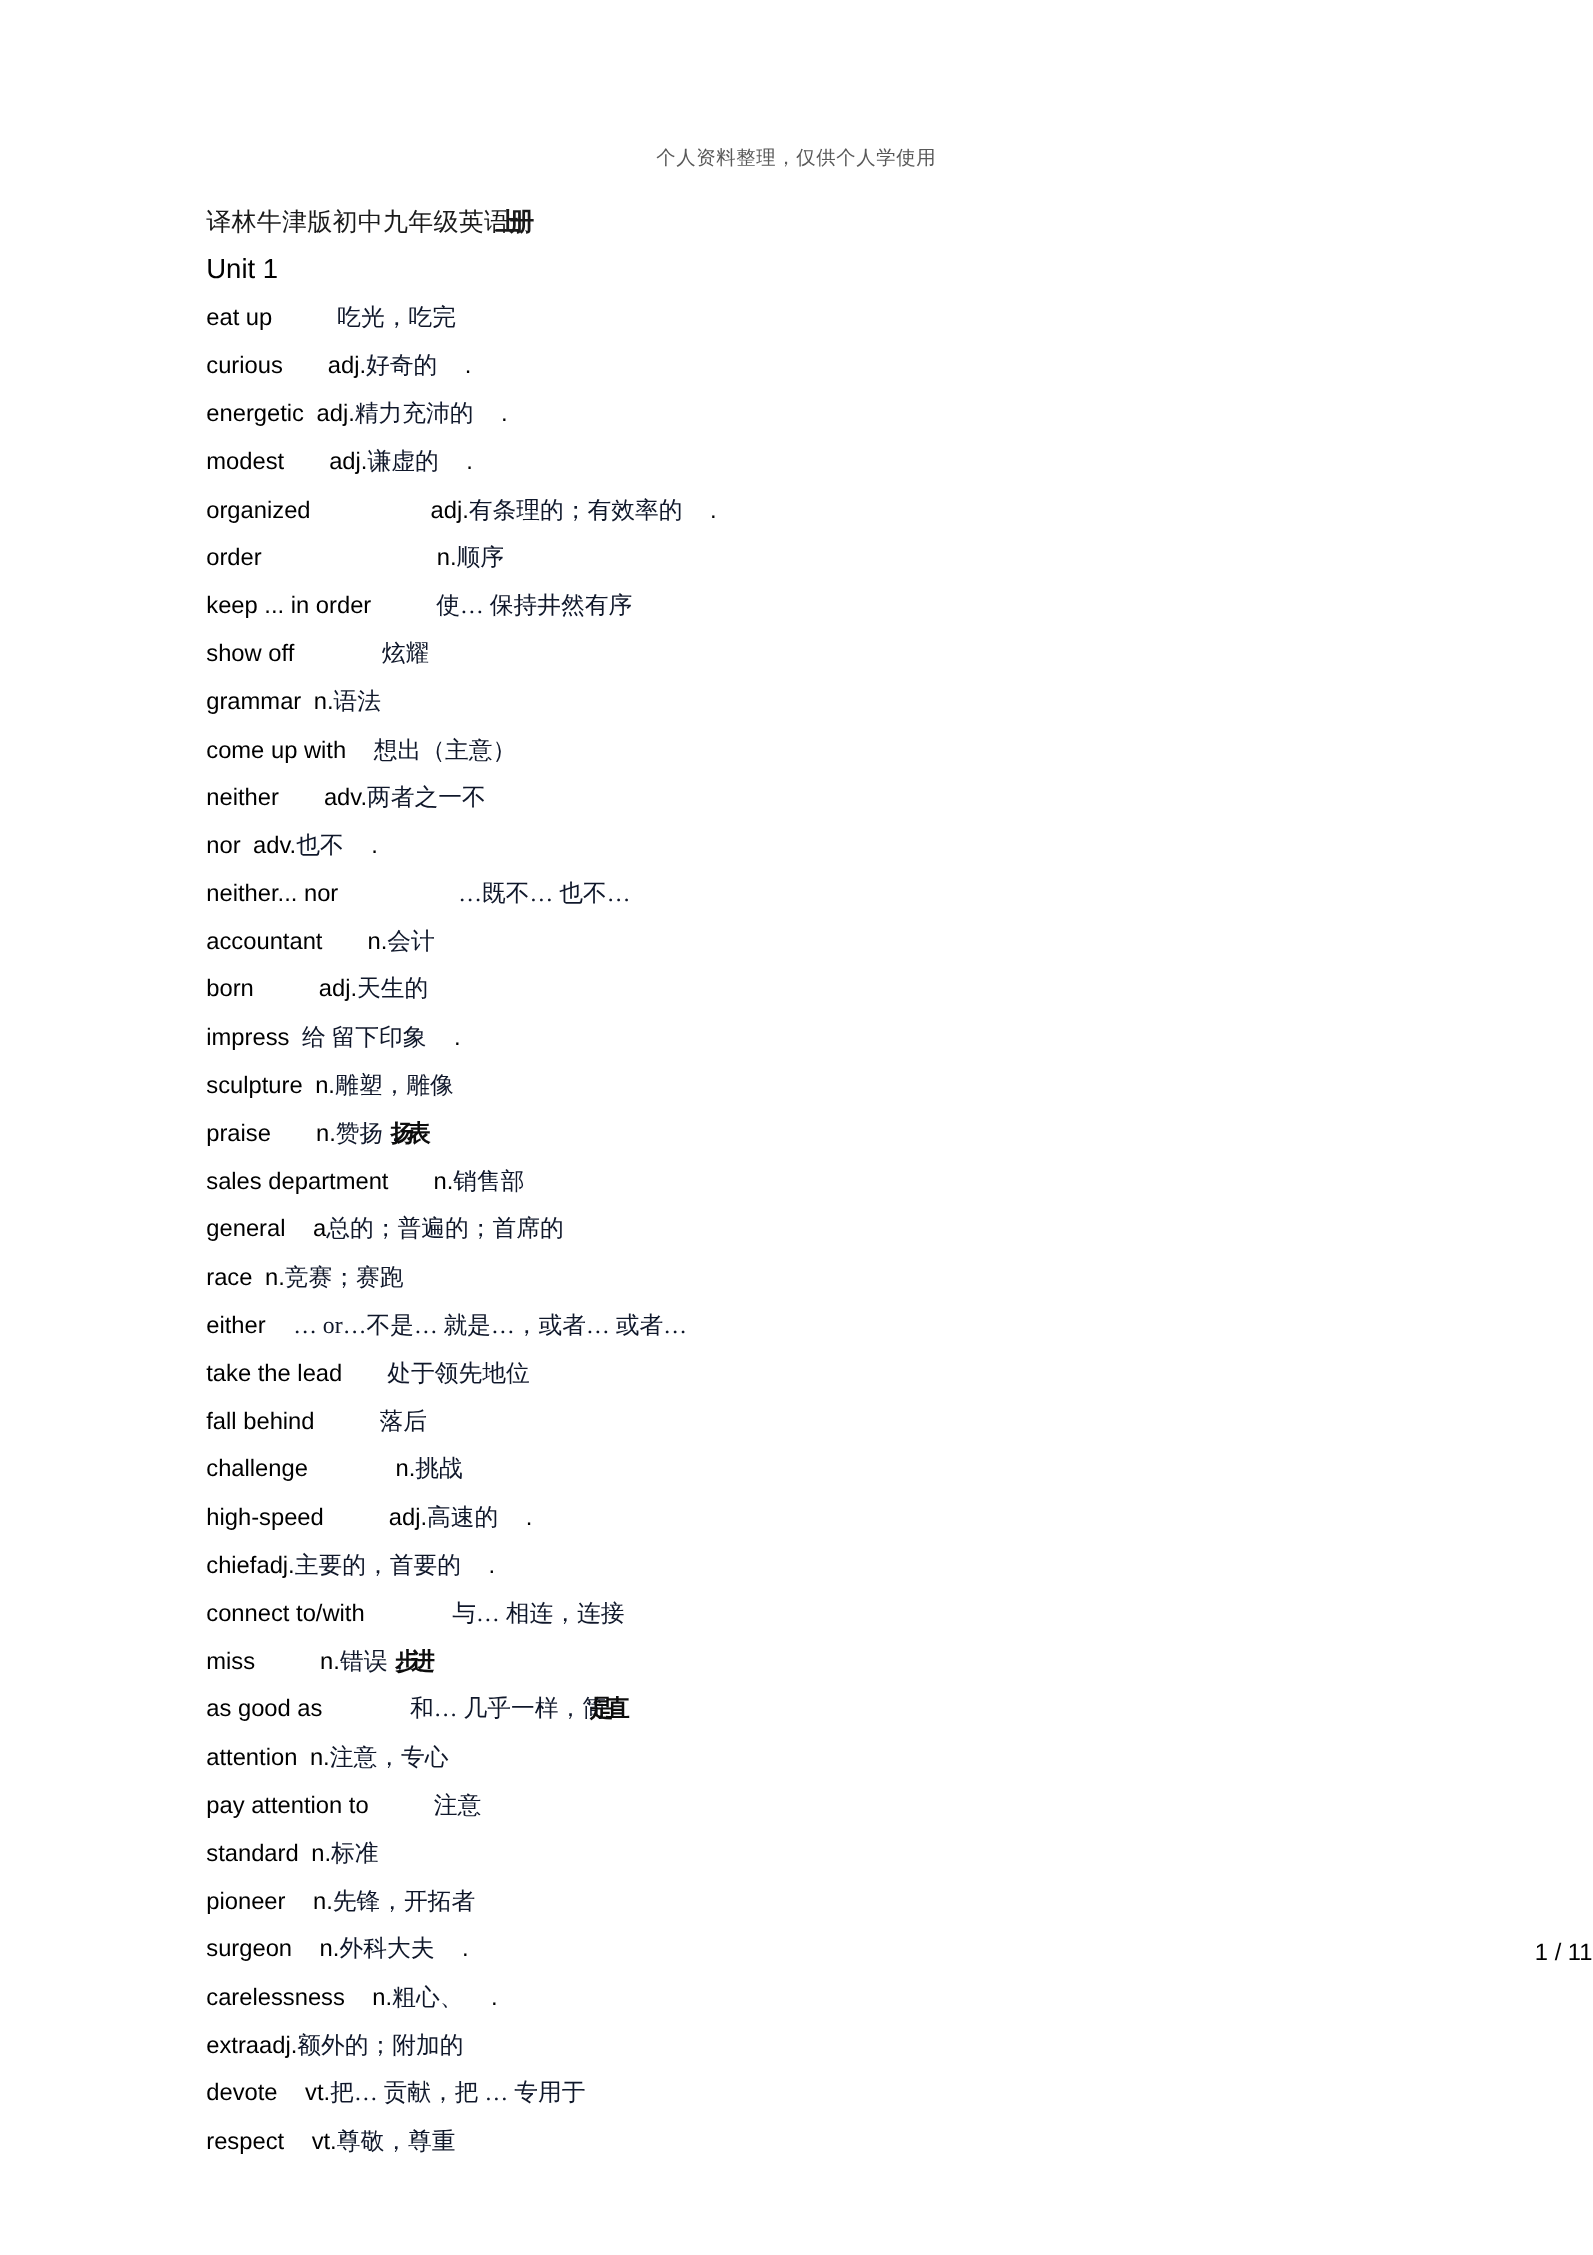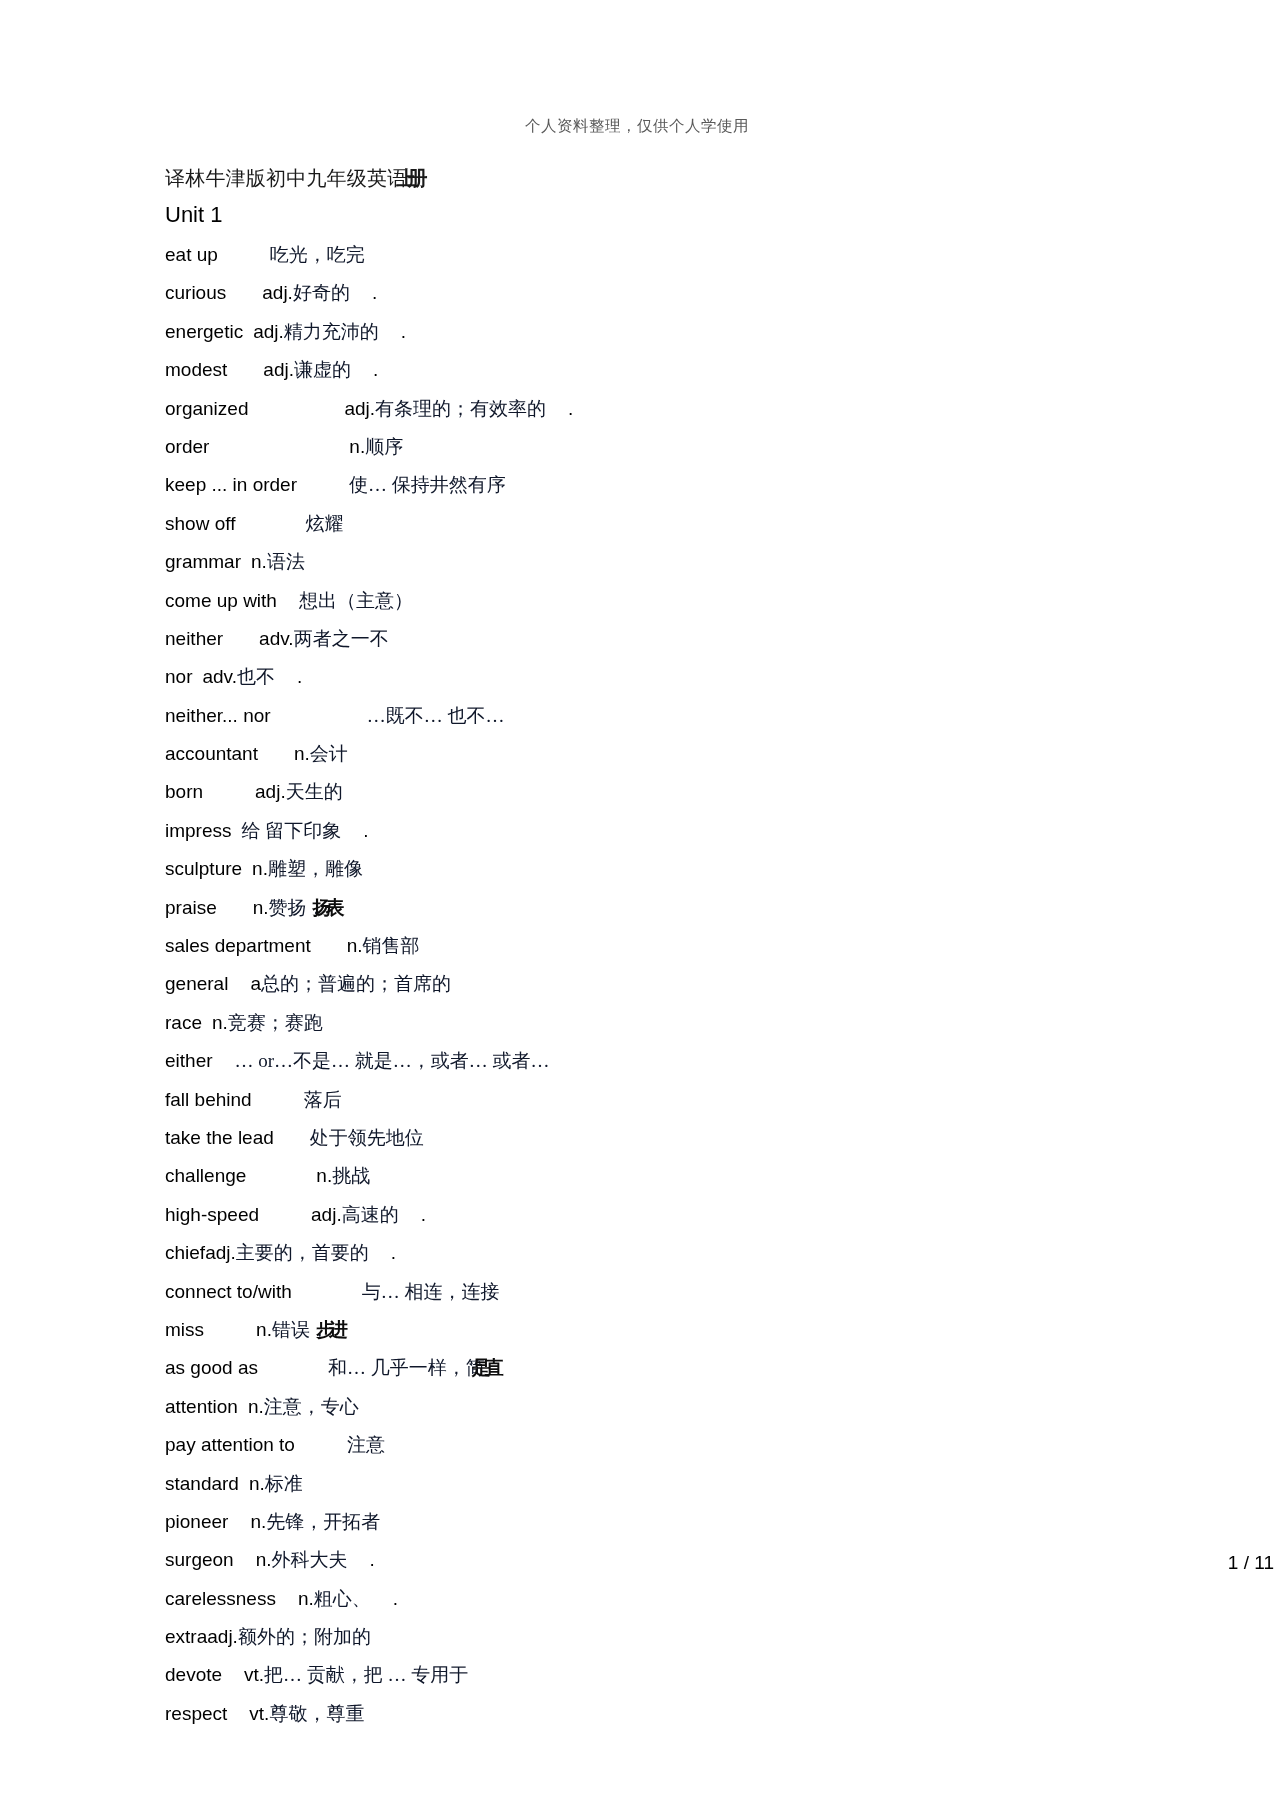--- a/index.html
+++ b/index.html
@@ -158,22 +158,22 @@
         <div class="entry"><span class="term">neither... nor</span><span class="gap-6"></span><span class="gloss">…既不… 也不…</span></div>
         <div class="entry"><span class="term">accountant</span><span class="gap-3"></span><span class="pos">n.</span><span class="gloss">会计</span></div>
         <div class="entry"><span class="term">born</span><span class="gap-4"></span><span class="pos">adj.</span><span class="gloss">天生的</span></div>
         <div class="entry"><span class="term">impress</span><span class="gap-1"></span><span class="gloss">给 留下印象</span><span class="gap-2"></span><span class="tail-dot">.</span></div>
         <div class="entry"><span class="term">sculpture</span><span class="gap-1"></span><span class="pos">n.</span><span class="gloss">雕塑，雕像</span></div>
         <div class="entry"><span class="term">praise</span><span class="gap-3"></span><span class="pos">n.</span><span class="gloss">赞扬，</span><span class="overlap"><span>表</span><span class="ov2">扬</span></span></div>
         <div class="entry"><span class="term">sales department</span><span class="gap-3"></span><span class="pos">n.</span><span class="gloss">销售部</span></div>
         <div class="entry"><span class="term">general</span><span class="gap-2"></span><span class="pos">a</span><span class="gloss">总的；普遍的；首席的</span></div>
         <div class="entry"><span class="term">race</span><span class="gap-1"></span><span class="pos">n.</span><span class="gloss">竞赛；赛跑</span></div>
         <div class="entry"><span class="term">either</span><span class="gap-2"></span><span class="gloss">… or…不是… 就是…，或者… 或者…</span></div>
+        <div class="entry"><span class="term">take the lead</span><span class="gap-3"></span><span class="gloss">处于领先地位</span></div>
         <div class="entry"><span class="term">fall behind</span><span class="gap-4"></span><span class="gloss">落后</span></div>
-        <div class="entry"><span class="term">take the lead</span><span class="gap-3"></span><span class="gloss">处于领先地位</span></div>
         <div class="entry"><span class="term">challenge</span><span class="gap-5"></span><span class="pos">n.</span><span class="gloss">挑战</span></div>
         <div class="entry"><span class="term">high-speed</span><span class="gap-4"></span><span class="pos">adj.</span><span class="gloss">高速的</span><span class="gap-2"></span><span class="tail-dot">.</span></div>
         <div class="entry"><span class="term">chief</span><span class="pos">adj.</span><span class="gloss">主要的，首要的</span><span class="gap-2"></span><span class="tail-dot">.</span></div>
         <div class="entry"><span class="term">connect to/with</span><span class="gap-5"></span><span class="gloss">与… 相连，连接</span></div>
         <div class="entry"><span class="term">miss</span><span class="gap-4"></span><span class="pos">n.</span><span class="gloss">错误，</span><span class="overlap"><span>进</span><span class="ov2">步</span></span></div>
         <div class="entry"><span class="term">as good as</span><span class="gap-5"></span><span class="gloss">和… 几乎一样，简</span><span class="overlap"><span>直</span><span class="ov2">是</span></span></div>
         <div class="entry"><span class="term">attention</span><span class="gap-1"></span><span class="pos">n.</span><span class="gloss">注意，专心</span></div>
         <div class="entry"><span class="term">pay attention to</span><span class="gap-4"></span><span class="gloss">注意</span></div>
         <div class="entry"><span class="term">standard</span><span class="gap-1"></span><span class="pos">n.</span><span class="gloss">标准</span></div>
         <div class="entry"><span class="term">pioneer</span><span class="gap-2"></span><span class="pos">n.</span><span class="gloss">先锋，开拓者</span></div>

